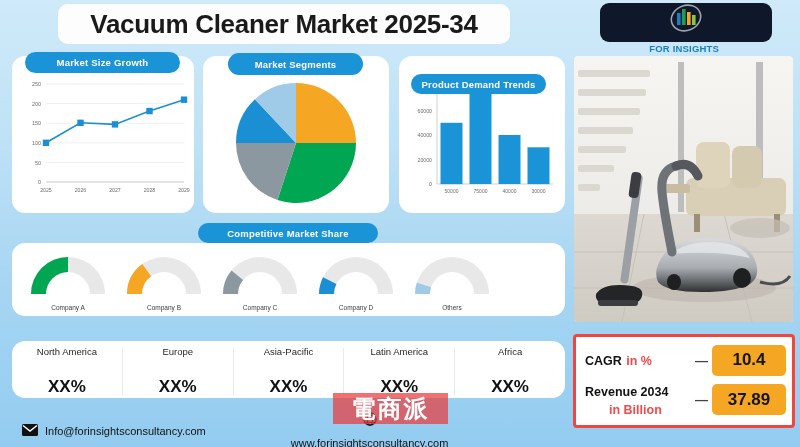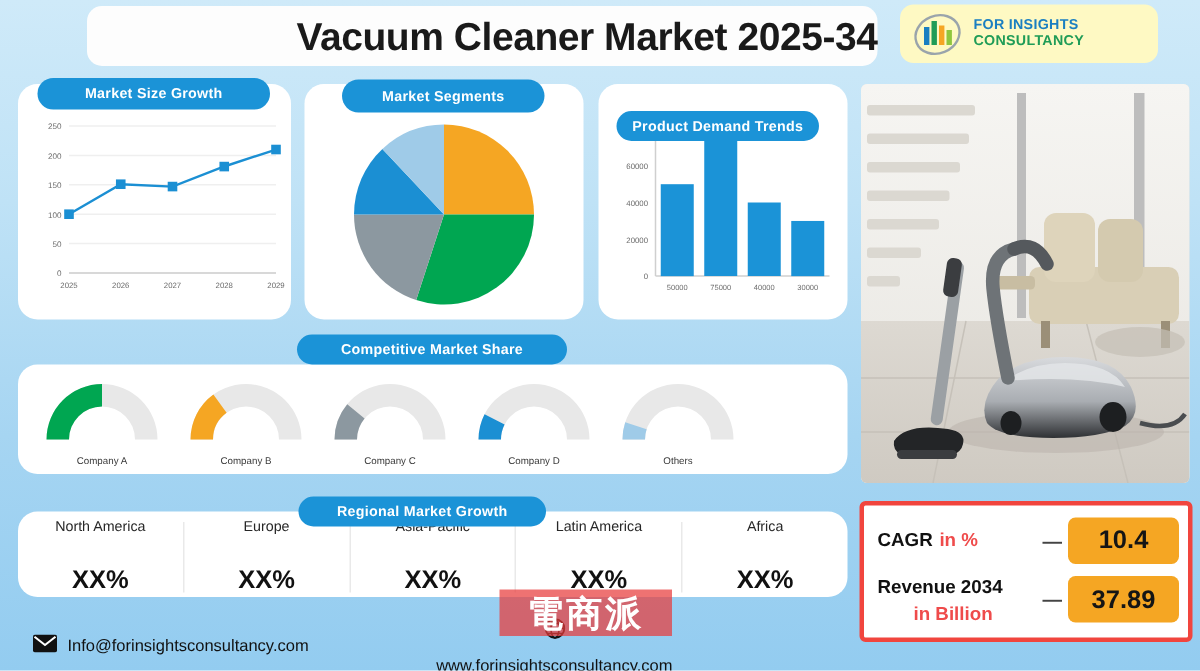--- a/index.html
+++ b/index.html
@@ -6,32 +6,32 @@
   html, body { width: 800px; height: 447px; overflow: hidden; }
   body {
     font-family: "Liberation Sans", sans-serif;
     background: linear-gradient(180deg, #cfeaf9 0%, #bfe2f6 30%, #a6d5f2 65%, #93ccf0 100%);
     position: relative;
   }
   .wrap { position: absolute; inset: 0; }
 
   
   .title-card {
-    position: absolute; left: 58px; top: 4px; width: 527px; height: 40px;
+    position: absolute; left: 58px; top: 4px; width: 452px; height: 40px;
     background: #fdfdfd; border-radius: 10px;
-    display: flex; align-items: center; justify-content: flex-end;
+    display: flex; align-items: center; justify-content: center;
   }
   .title-text {
     font-size: 26px; font-weight: bold; color: #1a1a1a; letter-spacing: -0.3px;
     white-space: nowrap;
   }
   .logo-card {
     position: absolute; left: 600px; top: 3px; width: 172px; height: 39px;
-    background: #fef9c3; border-radius: 9px;
-    display: flex; align-items: center; padding: 0 8px; gap: 7px;
+    background: #0f172a; border-radius: 9px;
+    display: flex; align-items: center; padding: 0 8px; gap: 7px; flex-direction: column;
   }
   .logo-mark { position: relative; width: 34px; height: 30px; flex: 0 0 34px; }
   .logo-text { line-height: 1.08; }
   .logo-l1 { font-size: 9.5px; font-weight: bold; color: #1a7fc1; letter-spacing: .2px; }
   .logo-l2 { font-size: 9.5px; font-weight: bold; color: #1f9c57; letter-spacing: .2px; }
 
   
   .card { position: absolute; background: #ffffff; border-radius: 13px; }
   .pill {
     position: absolute; background: #1b93d7; color: #ffffff;
@@ -212,21 +212,20 @@
       <div class="gauge">
         <div><svg width="96" height="44">
             <path d="M11.00 42.00 A37 37 0 0 1 85.00 42.00 L70.00 42.00 A22 22 0 0 0 26.00 42.00 Z" fill="#e8e8e8"></path>
             <path d="M11.00 42.00 A37 37 0 0 1 12.81 30.57 L27.08 35.20 A22 22 0 0 0 26.00 42.00 Z" fill="#9fcbe8"></path>
           </svg></div>
         <div class="gauge-lbl">Others</div>
       </div>
     </div>
 
   <div class="card" style="left:12px; top:341px; width:553px; height:57px;"></div>
-  <div class="pill" style="left:199px; top:331px; width:165px; height:20px;">Regional Market Growth</div>
   <div class="region-row" id="region-row" style="left:12px; top:348px; width:553px; height:47px;">
       <div class="region">
         <div class="region-name">North America</div>
         <div class="region-val">XX%</div>
       </div>
       <div class="region">
         <div class="region-name">Europe</div>
         <div class="region-val">XX%</div>
       </div>
       <div class="region">

